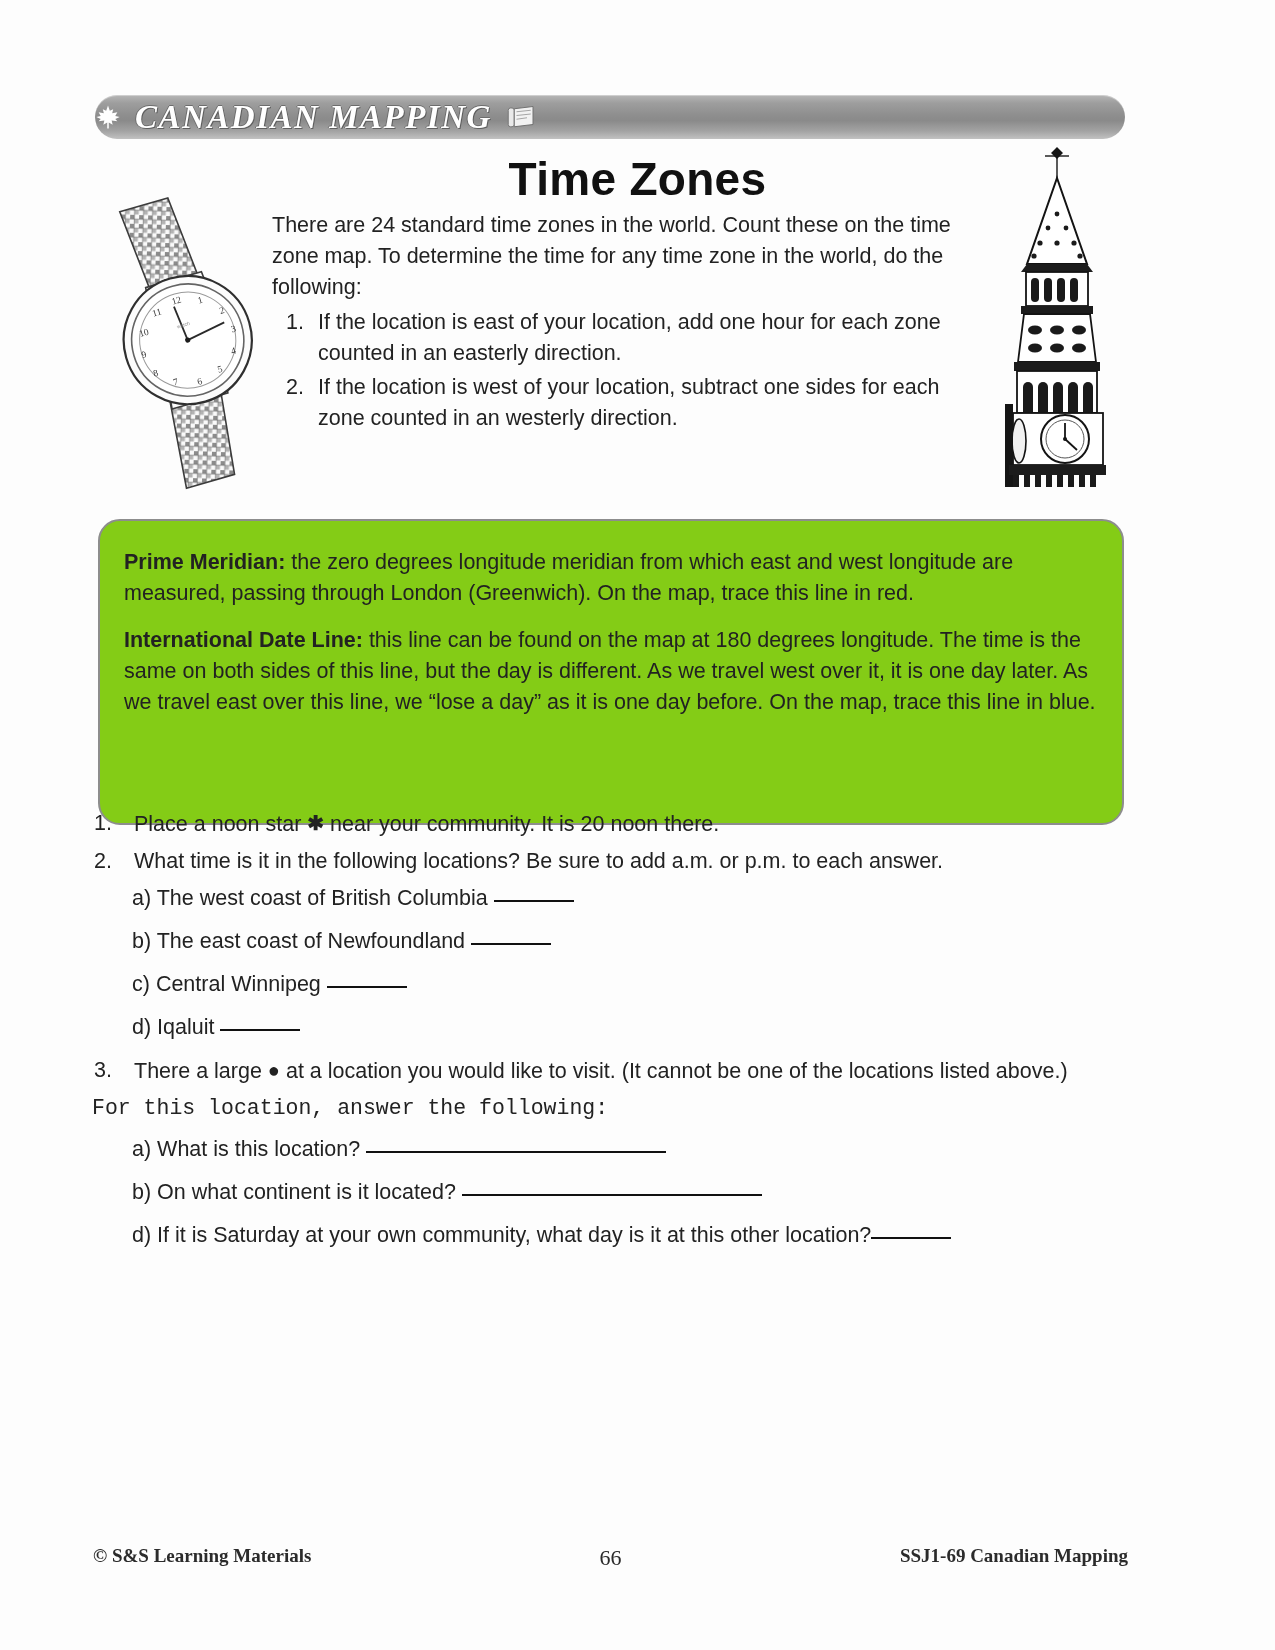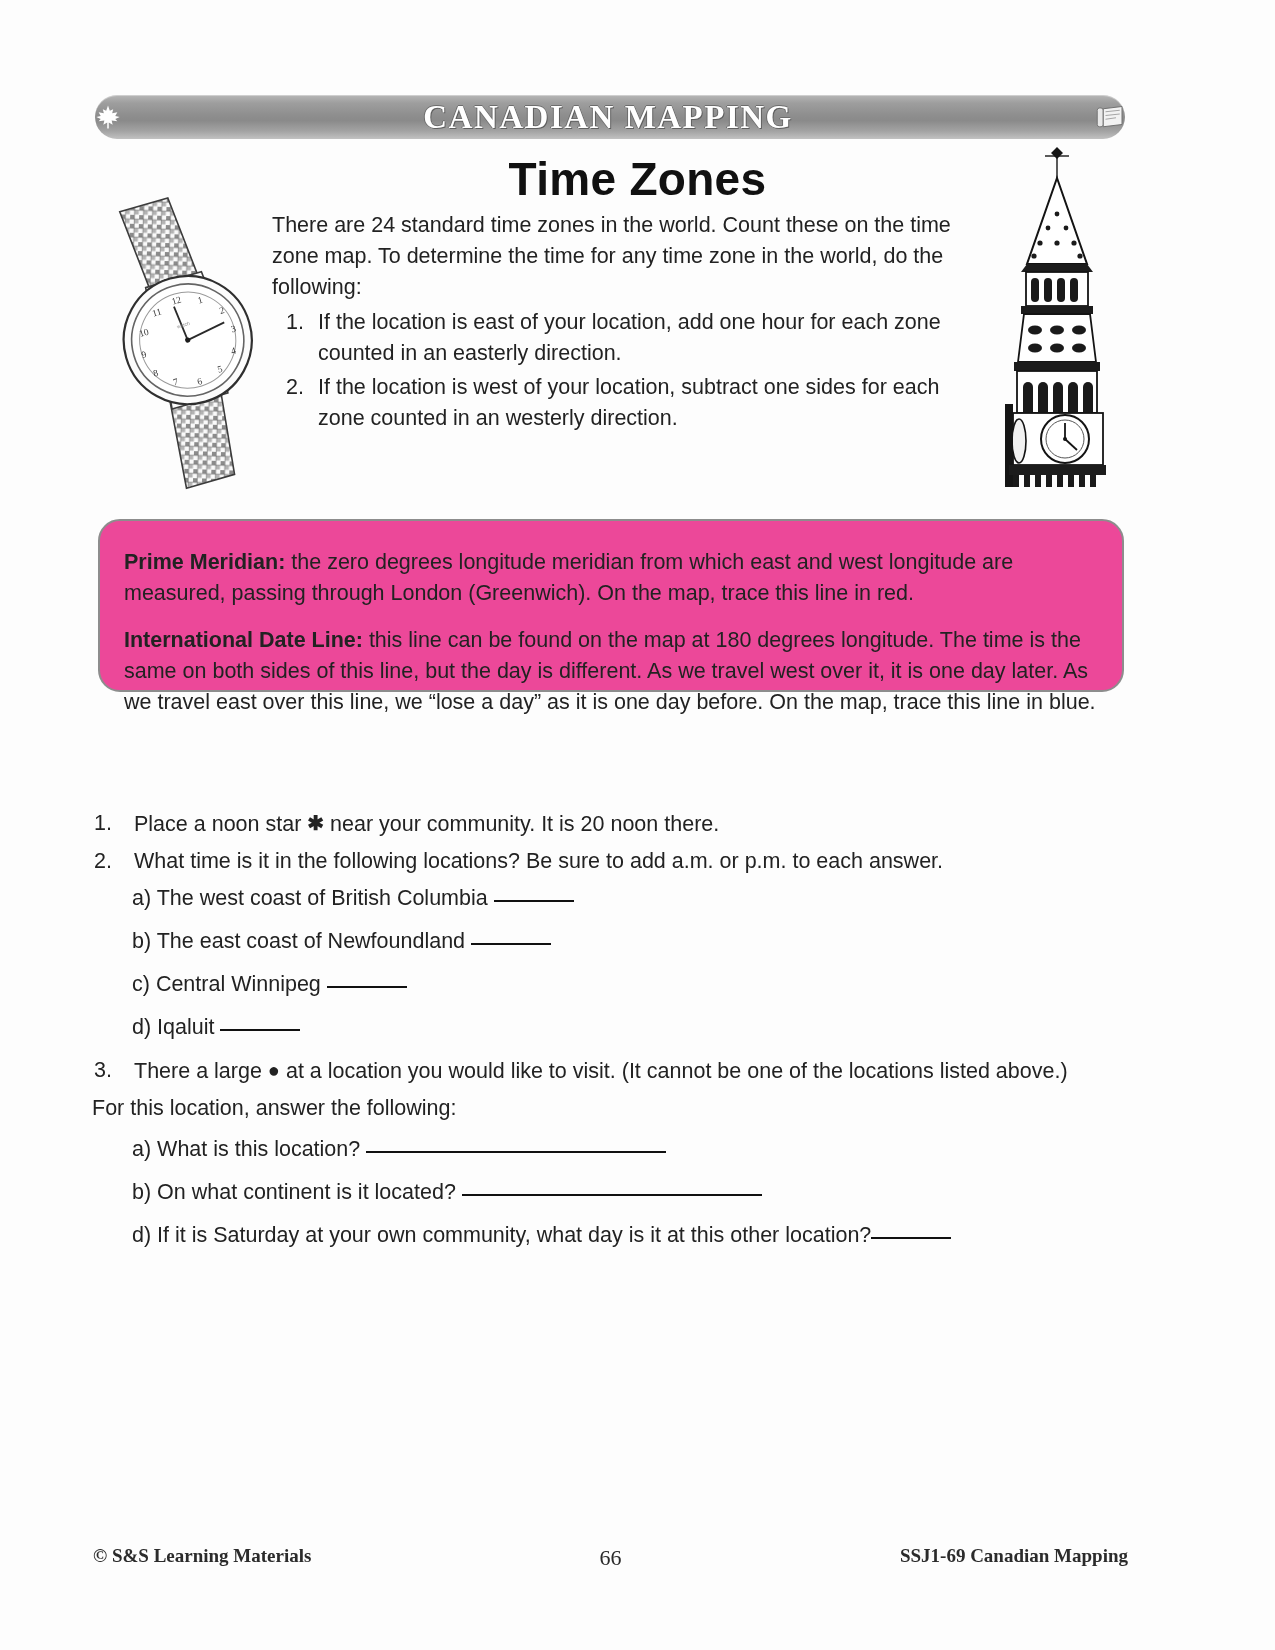--- a/index.html
+++ b/index.html
@@ -28,23 +28,24 @@
     left: 95px;
     top: 95px;
     width: 1030px;
     height: 44px;
     border-radius: 22px;
     background: linear-gradient(to bottom,
         #b7b7b7 0%, #9e9e9e 18%, #8e8e8e 46%,
         #8a8a8a 58%, #a3a3a3 82%, #c2c2c2 100%);
     display: flex;
     align-items: center;
-    justify-content: space-between;
+    justify-content: flex-start;
     gap: 14px;
     box-shadow: inset 0 1px 0 rgba(255,255,255,.35);
+    font-style: italic;
   }
   .banner-title {
     font-family: "Liberation Serif", serif;
     font-weight: bold;
     font-size: 33px;
     letter-spacing: 1.5px;
     color: #ffffff;
     text-shadow: 1px 1px 0 #5f5f5f, -1px 0 0 #6d6d6d, 0 -1px 0 #6d6d6d;
     white-space: nowrap;
     line-height: 1;
@@ -101,26 +102,26 @@
     margin-top: 3px;
     padding-left: 8px;
   }
 
   
   .defbox {
     position: absolute;
     left: 98px;
     top: 519px;
     width: 1026px;
-    height: 173px;
+    height: 306px;
     border: 2px solid #8d8d8d;
     border-radius: 22px;
     box-sizing: border-box;
     padding: 26px 26px 0 24px;
-    background: #ec4899;
+    background: #84cc16;
   }
   .defbox p {
     margin: 0 0 16px 0;
     font-size: 21.5px;
     line-height: 31px;
     color: #222;
   }
   .defbox p:last-child { margin-bottom: 0; }
   .defbox b { font-weight: bold; }
 
@@ -144,21 +145,21 @@
     flex: 0 0 40px;
     text-align: left;
     padding-left: 2px;
   }
   .q-text { flex: 1; }
   .sub {
     margin-left: 40px;
     margin-bottom: 12px;
   }
   .sub:first-of-type { margin-top: 10px; }
-  .plain { margin: 6px 0 10px 0; }
+  .plain { margin: 6px 0 10px 0; font-family: Liberation Mono, monospace; }
   .blank {
     display: inline-block;
     border-bottom: 2px solid #111;
     vertical-align: baseline;
     position: relative;
     top: -3px;
   }
   .b-short { width: 80px; }
   .b-long  { width: 300px; }
   .sym { font-size: 20px; vertical-align: 1px; }

